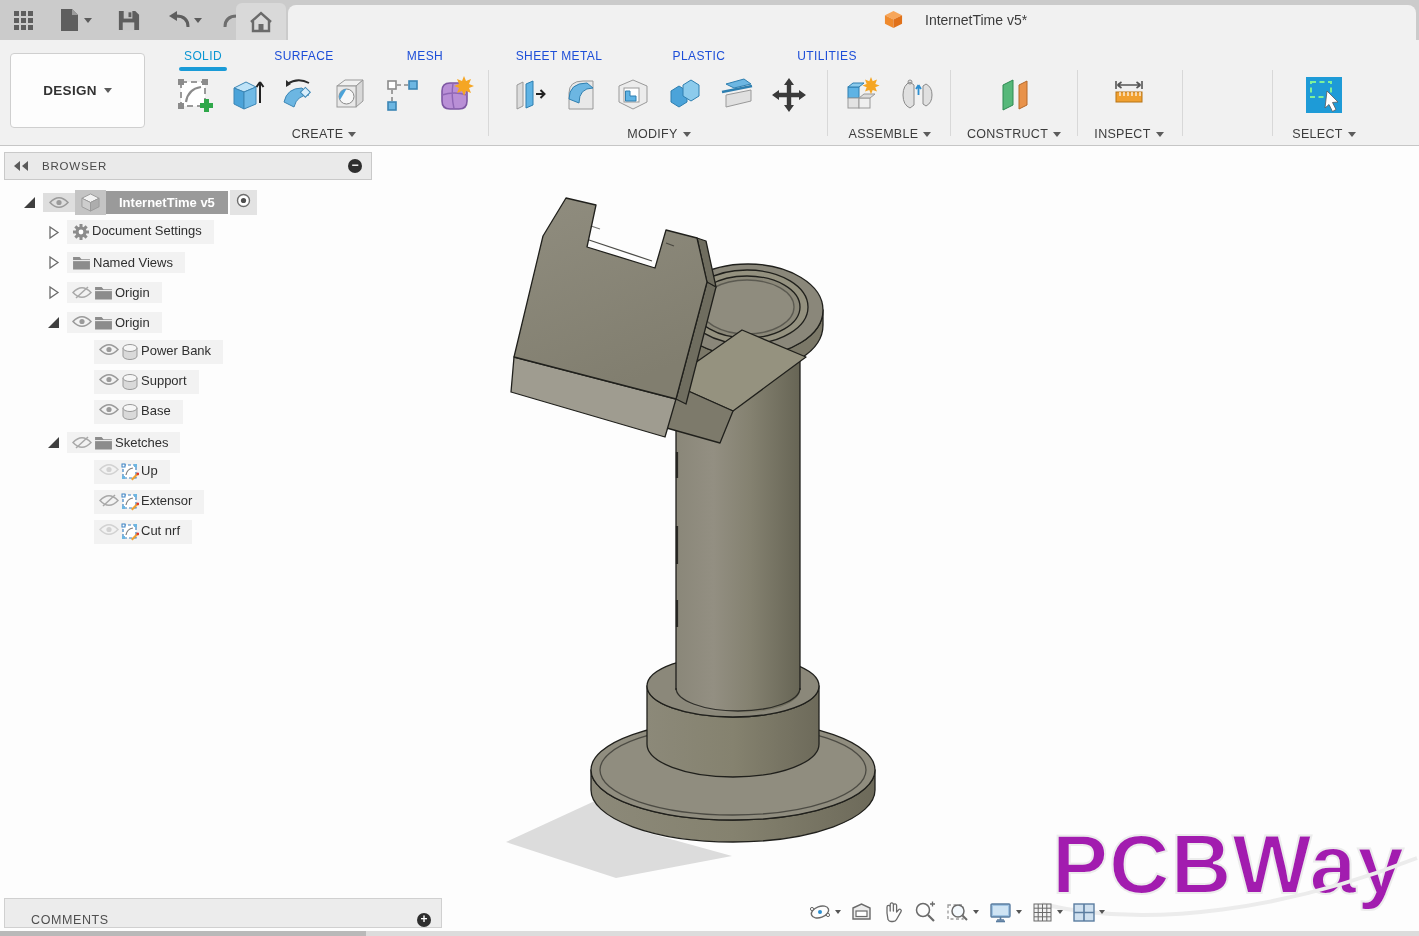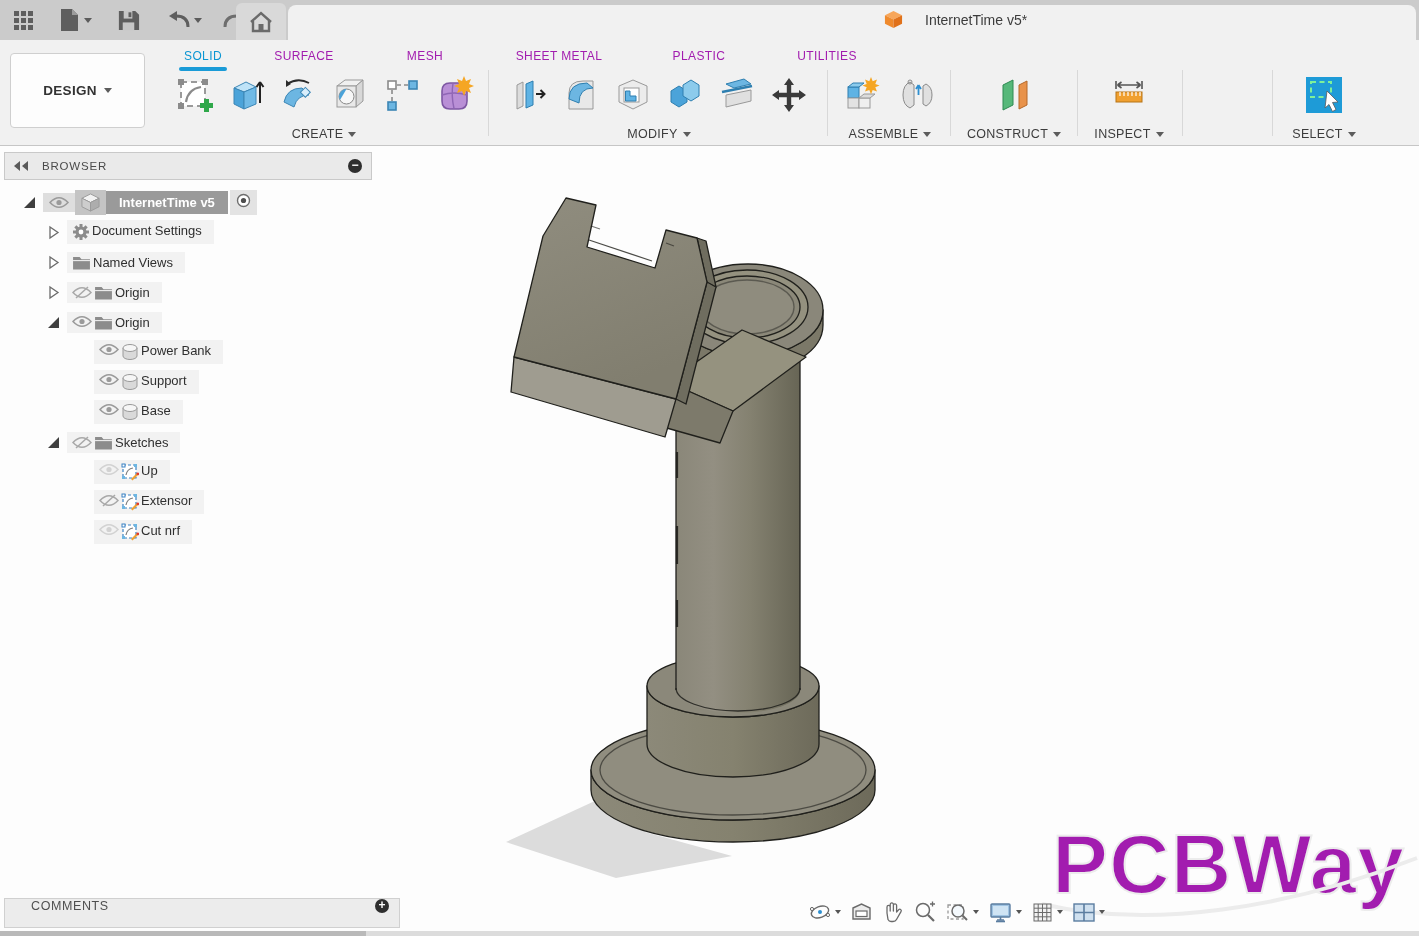--- a/index.html
+++ b/index.html
@@ -12,21 +12,21 @@
   .qat-btn { display:flex; align-items:center; gap:3px; padding:3px 4px; cursor:pointer; }
   .caret-down { width:0; height:0; border-left:4px solid transparent; border-right:4px solid transparent; border-top:5px solid #5c5c5c; display:inline-block; }
   #home-tab { position:absolute; left:236px; top:3px; width:50px; height:37px; background:#d9d9d9; border-radius:6px 6px 0 0; display:flex; align-items:center; justify-content:center; }
   #doc-tab { position:absolute; left:288px; top:5px; right:3px; height:35px; background:#f1f1f1; border-radius:8px 8px 0 0; }
   #doc-title { position:absolute; left:884px; top:10px; display:flex; align-items:center; gap:22px; }
   #doc-title span { font-size:14px; color:#3c3c3c; }
 
   
   #ribbon { position:absolute; left:0; top:40px; width:1419px; height:106px; background:#f1f1f1; border-bottom:1px solid #c6c6c6; }
   #tabs-row { position:absolute; left:165px; top:4px; display:flex; }
-  .rtab { height:24px; line-height:24px; text-align:center; font-size:12px; letter-spacing:.4px; color:#a21caf; cursor:pointer; position:relative; }
+  .rtab { height:24px; line-height:24px; text-align:center; font-size:12px; letter-spacing:.4px; color:#1d4ed8; cursor:pointer; position:relative; }
   .rtab.active { color:#0a96d3; }
   .rtab.active::after { content:""; position:absolute; left:14px; right:14px; bottom:-3px; height:4px; background:#1a9bd7; border-radius:2px; }
   #design-btn { position:absolute; left:10px; top:13px; width:135px; height:75px; background:#fdfdfd; border:1px solid #cfcfcf; border-radius:4px; display:flex; align-items:center; justify-content:center; gap:7px; cursor:pointer; }
   #design-btn b { font-size:13.5px; color:#333; letter-spacing:.3px; }
   .rgroup { position:absolute; top:26px; text-align:center; }
   .ricons { display:flex; align-items:center; justify-content:center; gap:10px; height:58px; }
   .rtool { width:42px; height:46px; display:flex; align-items:center; justify-content:center; cursor:pointer; }
   .rgroup-label { margin-top:3px; font-size:12.5px; color:#3c3c3c; letter-spacing:.3px; display:flex; align-items:center; justify-content:center; gap:5px; cursor:pointer; }
   .divider { position:absolute; top:30px; width:1px; height:66px; background:#d8d8d8; }
 
@@ -39,21 +39,21 @@
   .trow { height:30px; display:flex; align-items:center; cursor:pointer; }
   .twisty { width:15px; height:15px; margin-right:6px; flex:none; }
   .row-body { display:flex; align-items:flex-start; background:#f2f2f2; padding:3px 12px 3px 5px; gap:2px; }
   .tlabel { font-size:13px; color:#2f2f2f; white-space:nowrap; }
   .pl-root { padding-left:18px; } .pl-1 { padding-left:42px; } .pl-2 { padding-left:90px; }
   .seg { display:flex; align-items:center; padding:3px 6px; }
   .root-label { background:#9a9a9a; color:#fff; font-weight:bold; font-size:13px; padding:4px 13px; }
   .radio-wrap { background:#e3e3e3; padding:3px 6px; margin-left:2px; }
 
   
-  #comments { position:absolute; left:4px; top:898px; width:396px; height:30px; background:#ececec; border:1px solid #d0d0d0; display:flex; align-items:flex-start; z-index:6; }
+  #comments { position:absolute; left:4px; top:898px; width:438px; height:30px; background:#ececec; border:1px solid #d0d0d0; display:flex; align-items:flex-end; z-index:6; }
   #comments .title { margin-left:26px; font-size:12.5px; letter-spacing:.6px; color:#4f4f4f; }
   #navbar { position:absolute; left:808px; top:899px; height:26px; display:flex; align-items:center; gap:9px; z-index:6; }
   .nav-btn { display:flex; align-items:center; gap:3px; cursor:pointer; }
   .caret-sm { width:0; height:0; border-left:3.5px solid transparent; border-right:3.5px solid transparent; border-top:4.5px solid #555; }
   #strip-left { position:absolute; left:0; top:931px; width:366px; height:5px; background:#b9b9b9; }
   #strip-right { position:absolute; left:366px; top:931px; width:1053px; height:5px; background:#dcdcdc; }
 
   
   #viewport-svg { position:absolute; left:0; top:0; z-index:2; pointer-events:none; }
   #watermark { position:absolute; left:1052px; top:816px; z-index:1; font-size:84px; font-weight:bold; letter-spacing:1px; color:#a21caf; -webkit-text-stroke:2px #ececec; text-shadow:0 0 1px #efefef; }

